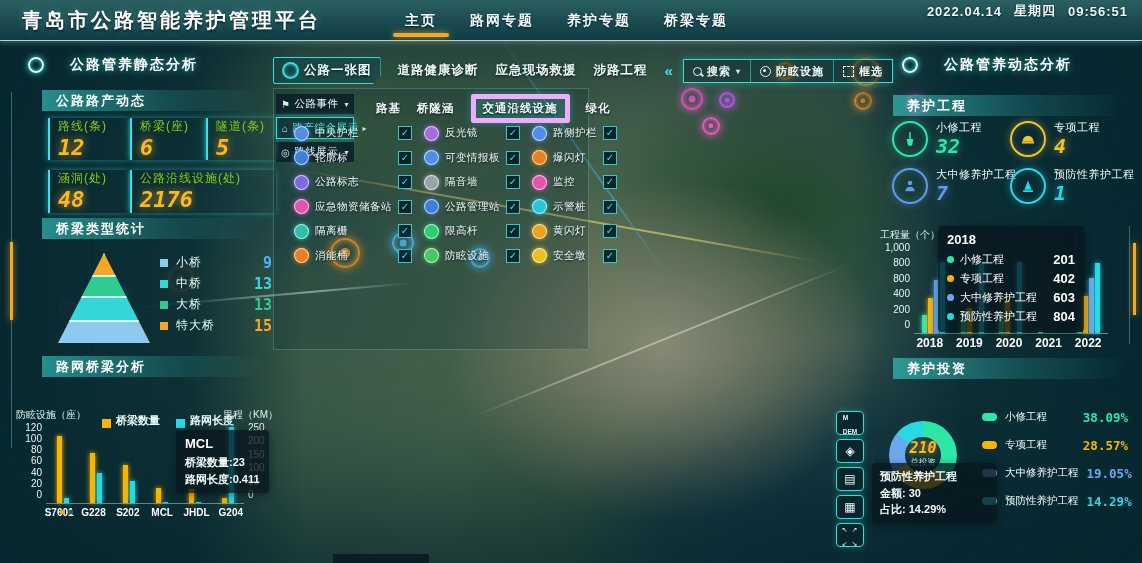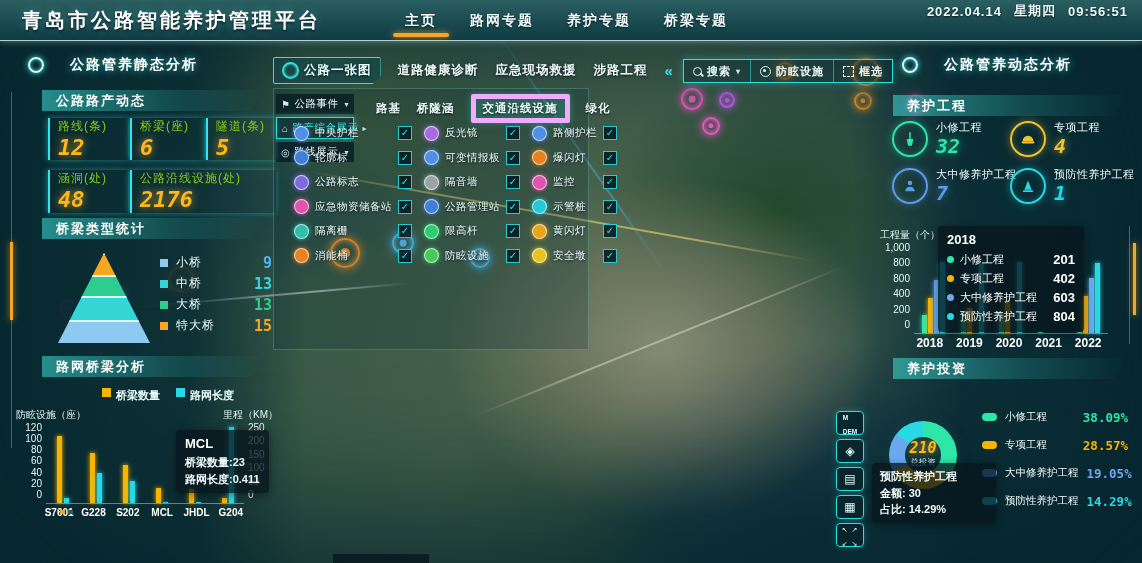--- a/index.html
+++ b/index.html
@@ -62,21 +62,21 @@
     clip-path:polygon(50% 0,100% 100%,0 100%);display:flex;flex-direction:column;}
   .pyr-layer{width:100%;border-top:2px solid rgba(235,250,248,.9);}
   .pyr-legend{position:absolute;left:160px;top:252px;width:112px;z-index:30;}
   .pyr-row{display:flex;align-items:center;gap:8px;height:21px;}
   .pyr-row .sq{width:8px;height:8px;}
   .pyr-row .nm{flex:1;color:#eafcfc;font-size:12px;letter-spacing:1px;}
   .pyr-row .vl{font-size:15px;font-weight:bold;font-family:"DejaVu Sans Mono",monospace;}
 
   
   .legend-row{position:absolute;display:flex;gap:16px;z-index:30;}
-  .legend-item{display:flex;align-items:flex-start;gap:5px;color:#eafcfc;font-size:11px;font-weight:bold;}
+  .legend-item{display:flex;align-items:flex-end;gap:5px;color:#eafcfc;font-size:11px;font-weight:bold;margin-top:25px;}
   .legend-item .sq{width:9px;height:9px;}
   .chart{position:absolute;z-index:30;}
   .axis-titles{display:flex;justify-content:space-between;color:#dff6f4;font-size:10px;margin-bottom:4px;}
   .chart-body{display:flex;align-items:stretch;}
   .ticks{display:flex;flex-direction:column;justify-content:space-between;color:#e6f7f6;font-size:10px;
     text-align:right;padding-right:4px;transform:translateY(-4px);}
   .ticks.right{text-align:left;padding:0 0 0 4px;}
   .plot{flex:1;position:relative;display:flex;justify-content:space-around;align-items:flex-end;
     border-bottom:1px solid rgba(210,245,245,.45);}
   .group{display:flex;align-items:flex-end;gap:2px;}

